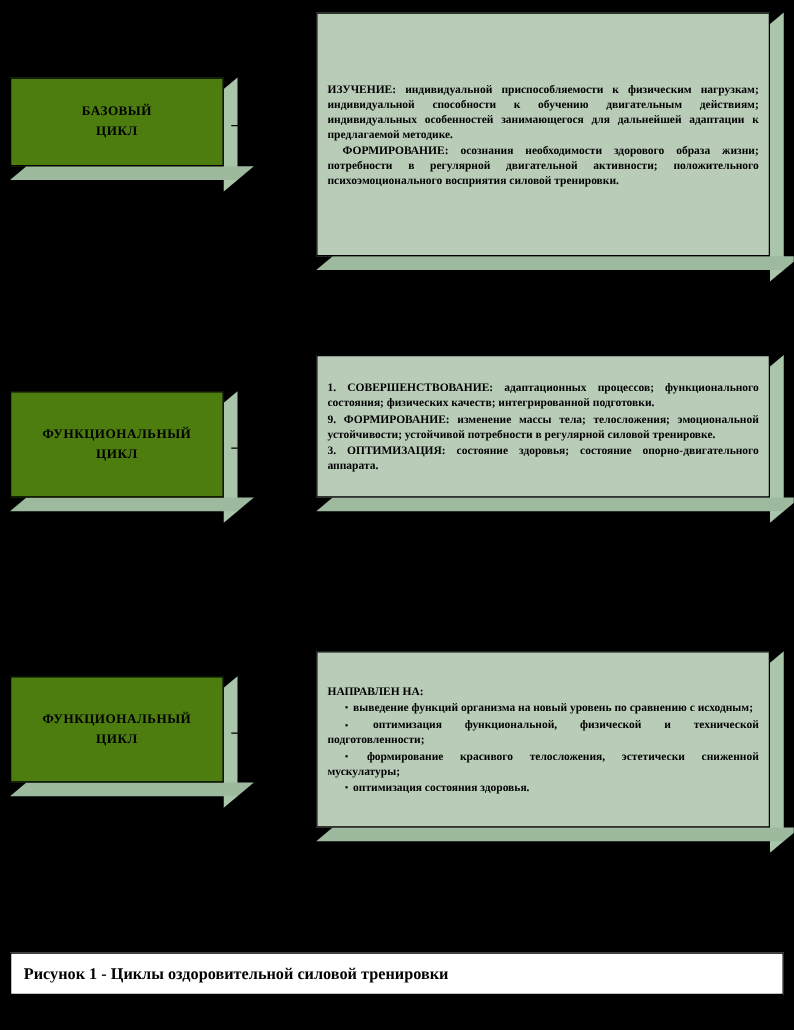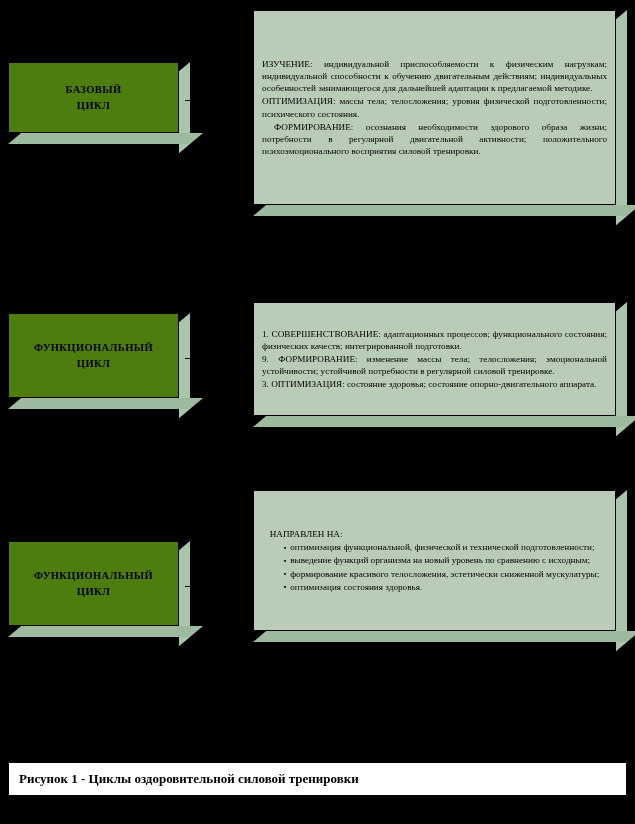--- a/index.html
+++ b/index.html
@@ -69,21 +69,21 @@
   .right-face {
     background: #b8ccb8;
     display: block;
     padding: 7px 8px 6px 8px;
   }
   .right-face .body {
     font-size: 9.2px;
     line-height: 1.32;
     color: #000;
     text-align: justify;
-    font-weight: normal;
+    font-weight: bold;
   }
   .right-face .body p {
     margin: 0 0 1px 0;
   }
   .right-face .body p.indent {
     text-indent: 12px;
   }
   .right-face .body .bullet-line {
     text-indent: 14px;
   }
@@ -138,40 +138,39 @@
   </div>
 
   <div class="connector" style="left:185px; top:100px; width:70px;"></div>
 
   <div class="block3d" style="left:253px; top:10px; width:374px; height:206px;">
     <div class="shadow-right"></div>
     <div class="shadow-bottom"></div>
     <div class="face right-face" style="width:363px; height:195px;">
       <div class="body">
         <p>ИЗУЧЕНИЕ: индивидуальной приспособляемости к физическим нагрузкам; индивидуальной способности к обучению двигательным действиям; индивидуальных особенностей занимающегося для дальнейшей адаптации к предлагаемой методике.</p>
-        <p>ОПТИМИЗАЦИЯ: массы тела; телосложения; уровня физической подготовленности; психического состояния.</p>
         <p class="indent">ФОРМИРОВАНИЕ: осознания необходимости здорового образа жизни; потребности в регулярной двигательной активности; положительного психоэмоционального восприятия силовой тренировки.</p>
       </div>
     </div>
   </div>
 
   <div class="block3d" style="left:8px; top:313px; width:182px; height:96px;">
     <div class="shadow-right"></div>
     <div class="shadow-bottom"></div>
     <div class="face left-face" style="width:171px; height:85px;">
       <div class="label">
         <span>ФУНКЦИОНАЛЬНЫЙ</span><br>
         <span>ЦИКЛ</span>
       </div>
     </div>
   </div>
 
   <div class="connector" style="left:185px; top:358px; width:70px;"></div>
 
-  <div class="block3d" style="left:253px; top:302px; width:374px; height:125px;">
+  <div class="block3d" style="left:253px; top:284px; width:374px; height:125px;">
     <div class="shadow-right"></div>
     <div class="shadow-bottom"></div>
     <div class="face right-face" style="width:363px; height:114px;">
       <div class="body">
         <p>1. СОВЕРШЕНСТВОВАНИЕ: адаптационных процессов; функционального состояния; физических качеств; интегрированной подготовки.</p>
         <p>9. ФОРМИРОВАНИЕ: изменение массы тела; телосложения; эмоциональной устойчивости; устойчивой потребности в регулярной силовой тренировке.</p>
         <p>3. ОПТИМИЗАЦИЯ: состояние здоровья; состояние опорно-двигательного аппарата.</p>
       </div>
     </div>
   </div>
@@ -182,28 +181,28 @@
     <div class="face left-face" style="width:171px; height:85px;">
       <div class="label">
         <span>ФУНКЦИОНАЛЬНЫЙ</span><br>
         <span>ЦИКЛ</span>
       </div>
     </div>
   </div>
 
   <div class="connector" style="left:185px; top:586px; width:70px;"></div>
 
-  <div class="block3d" style="left:253px; top:490px; width:374px; height:152px;">
+  <div class="block3d" style="left:253px; top:521px; width:374px; height:152px;">
     <div class="shadow-right"></div>
     <div class="shadow-bottom"></div>
     <div class="face right-face" style="width:363px; height:141px;">
       <div class="body">
         <p>НАПРАВЛЕН НА:</p>
+        <p class="bullet-line"><span class="bsq">▪</span><span>выведение функций организма на новый уровень по сравнению с исходным;</span></p>
         <p class="bullet-line"><span class="bsq">▪</span><span>оптимизация функциональной, физической и технической подготовленности;</span></p>
-        <p class="bullet-line"><span class="bsq">▪</span><span>выведение функций организма на новый уровень по сравнению с исходным;</span></p>
         <p class="bullet-line"><span class="bsq">▪</span><span>формирование красивого телосложения, эстетически сниженной мускулатуры;</span></p>
         <p class="bullet-line"><span class="bsq">▪</span><span>оптимизация состояния здоровья.</span></p>
       </div>
     </div>
   </div>
 
   <div class="caption-bar">
     <div class="caption-text">Рисунок 1 - Циклы оздоровительной силовой тренировки</div>
   </div>
 

